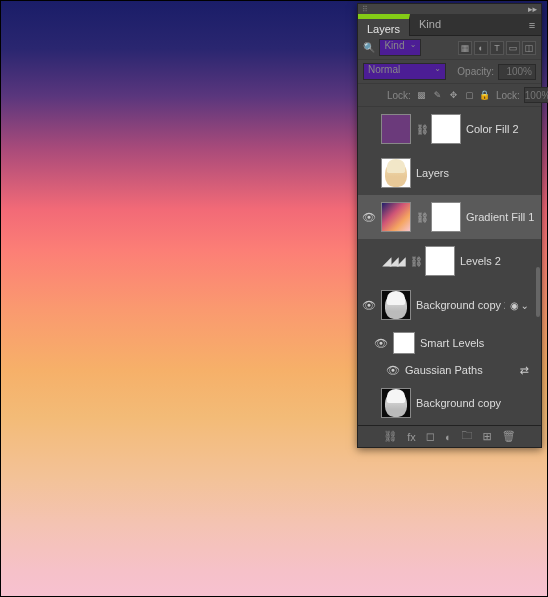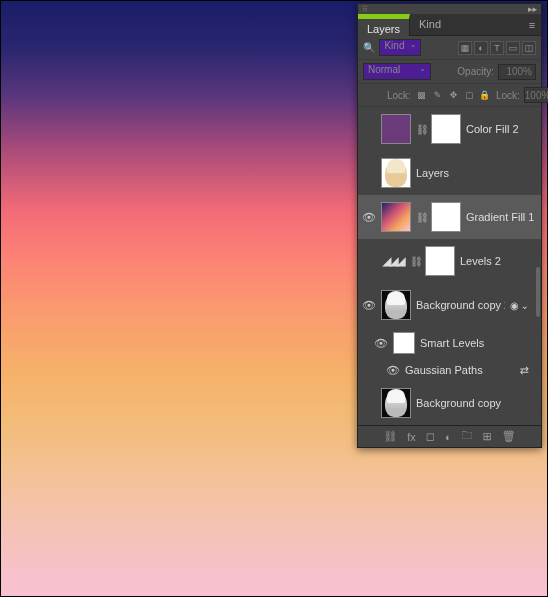--- a/index.html
+++ b/index.html
@@ -89,21 +89,21 @@
     display:flex;align-items:flex-start;justify-content:space-between;
     padding:0 4px;
     color:#888;
     font-size:10px;
   }
   .dd .chev { font-size:8px;}
   .filter-row .search { font-size:10px; }
   .filter-row .kind-dd { width:42px;}
   .filter-icons { display:flex; gap:2px; margin-left:auto;}
   .fi { width:14px;height:14px; display:flex;align-items:center;justify-content:center;border:1px solid #555;font-size:9px;color:#999;background:#3c3c3c;}
-  .blend-row .blend-dd{ width:68px;}
+  .blend-row .blend-dd{ width:83px;}
   .blend-row .lbl, .lock-row .lbl { font-size:10px;margin-left:24px;}
   .blend-row .opacity-val, .lock-row .fill-val {
     width:38px; height:16px; background:#3a3a3a;border:1px solid #2a2a2a;
     font-size:10px;display:flex;align-items:center;justify-content:flex-end;padding-right:3px;color:#777;
   }
   .lock-row .lock-icons{display:flex;gap:3px;}
   .li{width:13px;height:13px;display:flex;align-items:center;justify-content:center;font-size:9px;color:#999;}
   .layers-list {
     max-height: 360px;
     overflow:hidden;

